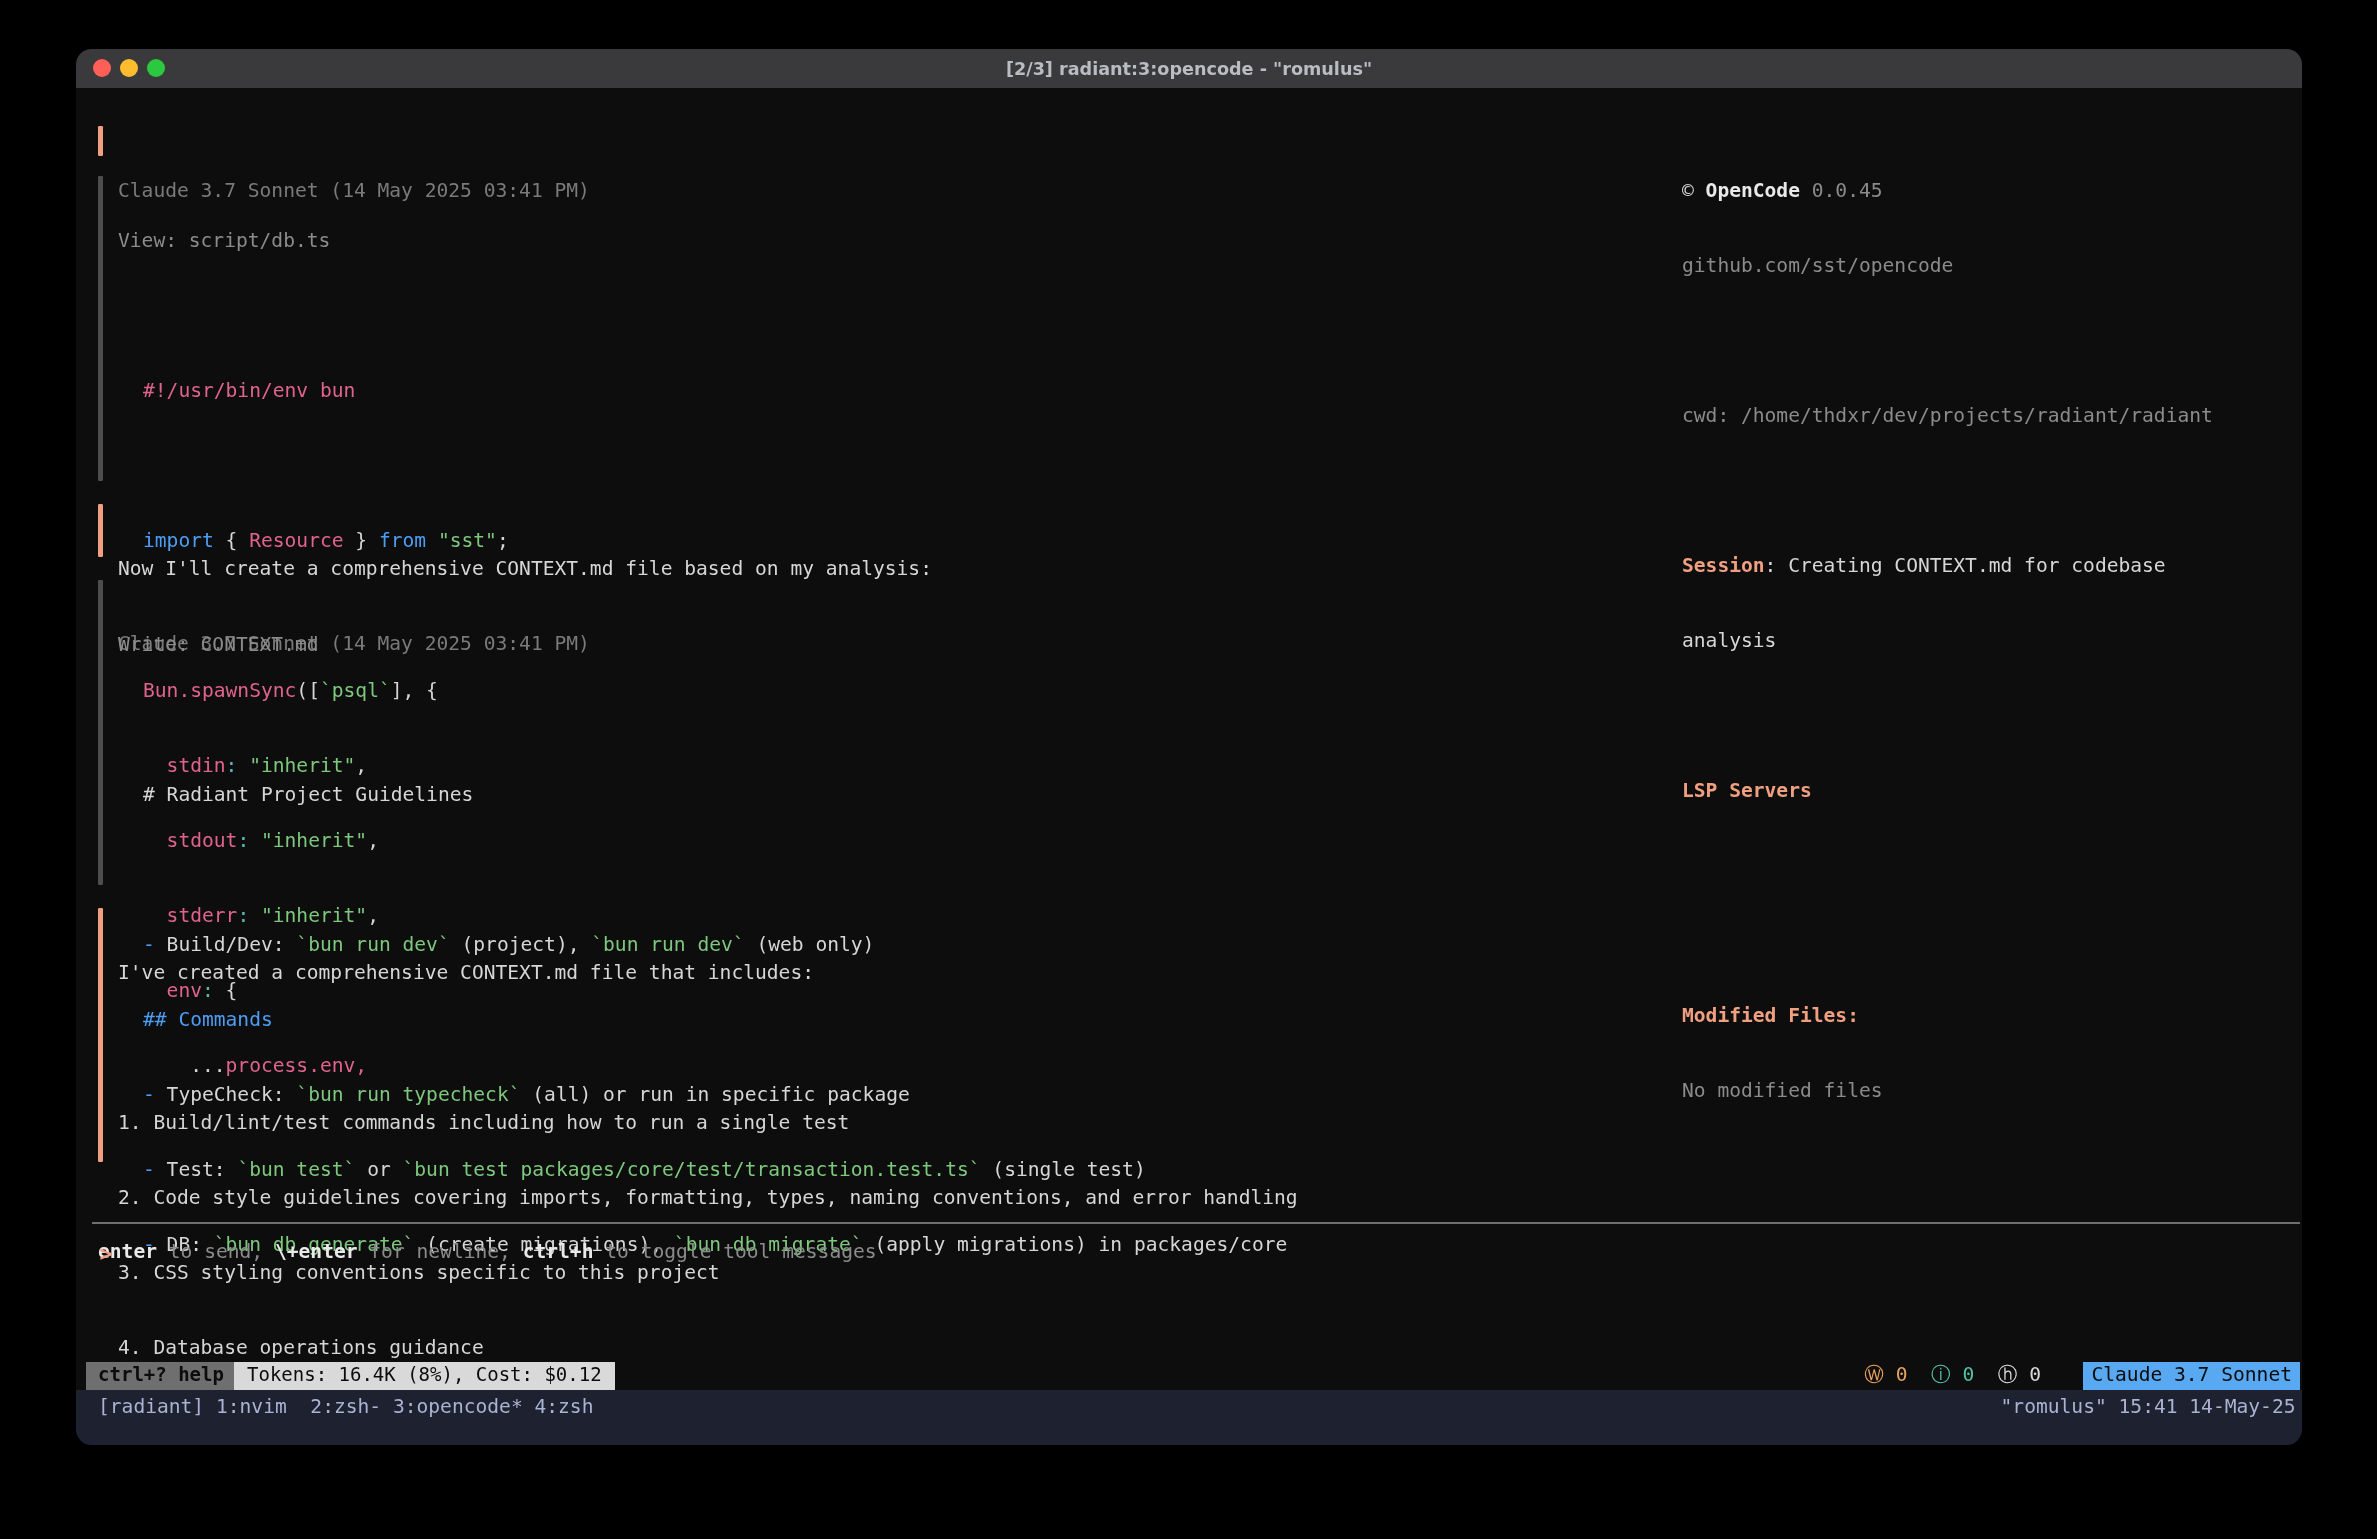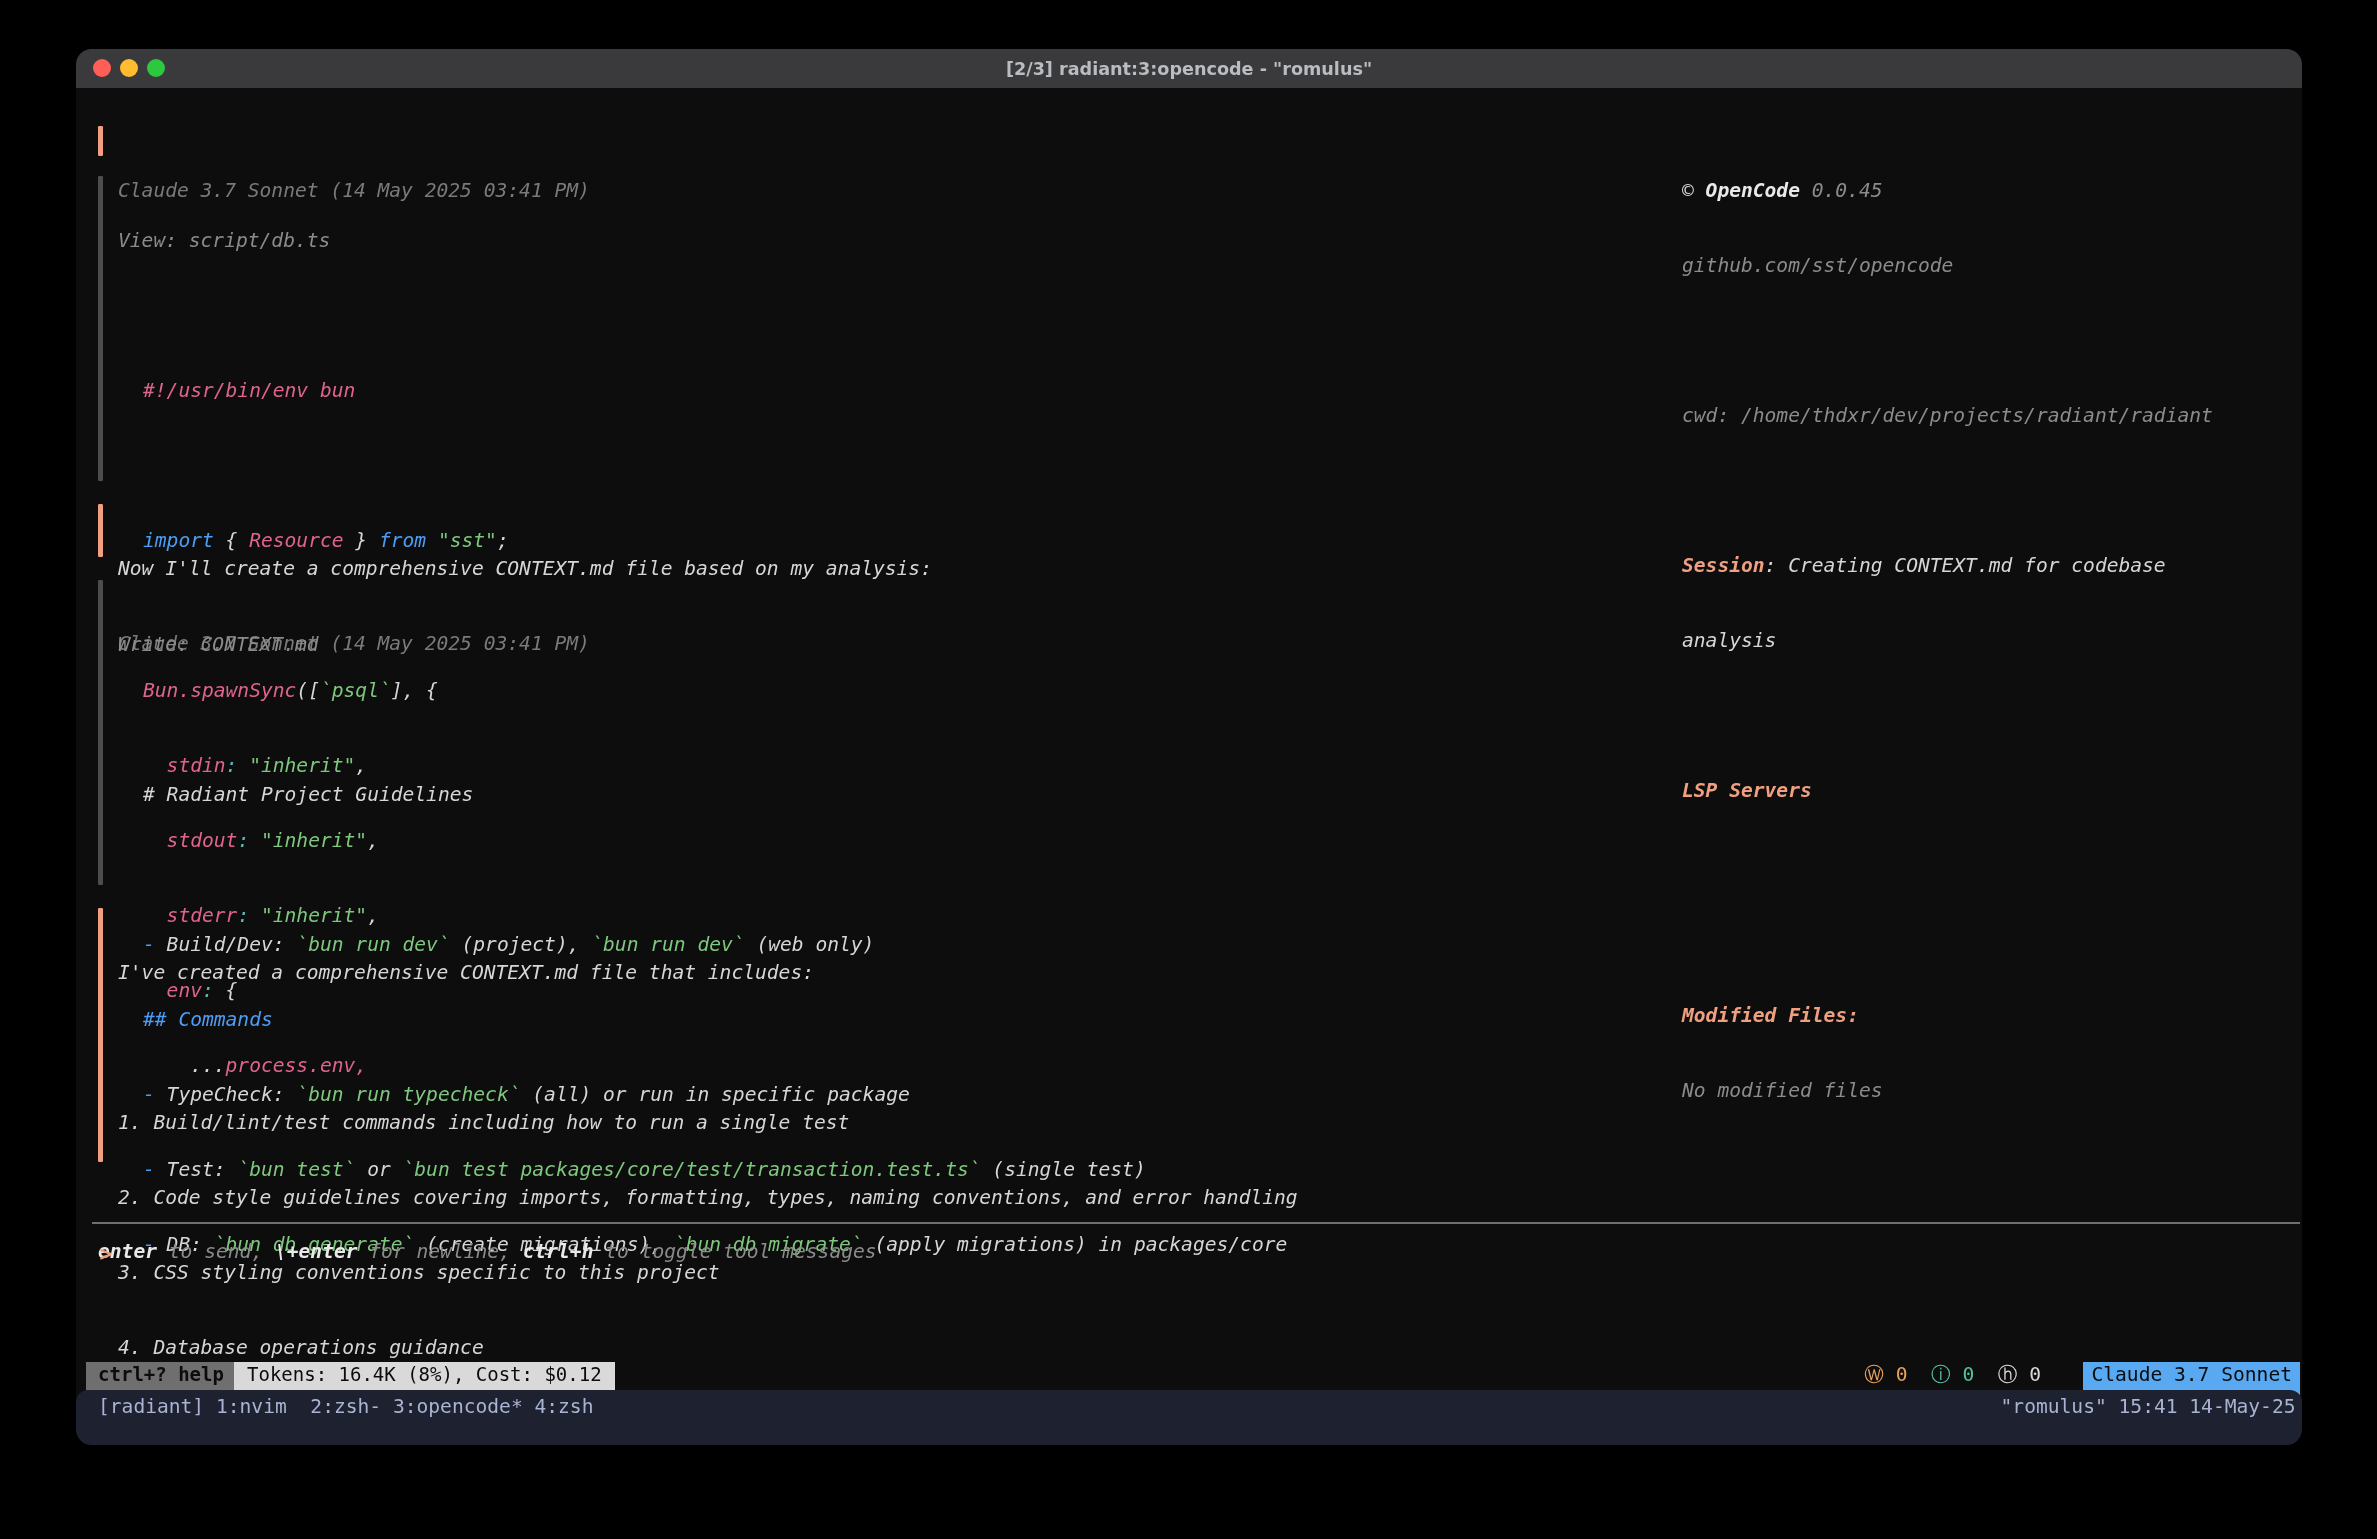--- a/index.html
+++ b/index.html
@@ -17,21 +17,21 @@
           background:var(--term-bg);border-radius:15.7px;overflow:hidden;
           box-shadow:0 19.6px 59px rgba(0,0,0,.9);}
   .titlebar{position:absolute;left:0;top:0;right:0;height:39px;background:var(--titlebarBg);
             display:flex;align-items:center;justify-content:center;}
   .traffic{position:absolute;left:17px;top:10.4px;display:flex;gap:9px;}
   .light{width:18px;height:18px;border-radius:50%;}
   .light.red{background:var(--tlRed);} .light.yellow{background:var(--tlYellow);} .light.green{background:var(--tlGreen);}
   .title{font-family:"DejaVu Sans",sans-serif;font-size:17.6px;font-weight:bold;color:var(--titleFg);}
 
   .block{position:absolute;font-size:19.6px;line-height:25px;white-space:pre;color:var(--fg);}
-  .block > div{height:25px;font-style:italic;}
+  .block > div{height:25px;}
   .bar{position:absolute;width:4.6px;border-radius:1.3px;}
   .bar.orange{background:var(--accent);} .bar.gray{background:var(--barGray);}
   .ind{padding-left:25px;}
 
   .c-w{color:var(--fg);} .c-bw{color:#e9e9e9;font-weight:bold;}
   .c-g{color:var(--gray);} .c-dg{color:var(--dim);}
   .c-b{color:var(--blue);} .c-p{color:var(--pink);} .c-gr{color:var(--green);} .c-c{color:var(--cyan);} .c-ob{color:var(--accent);font-weight:bold;}
 
   .sep{position:absolute;left:15.7px;top:1173px;width:2208px;height:2px;background:var(--sep);}
   .prompt{position:absolute;left:23.5px;top:1193px;font-size:21px;line-height:25.4px;
@@ -40,21 +40,21 @@
   .badge{position:absolute;top:1313px;height:43px;line-height:25.4px;font-size:19px;
          color:#0c0c0c;white-space:pre;}
   .badge.help{left:10.4px;background:var(--helpBg);font-weight:bold;padding:0 11.7px;}
   .badge.tokens{left:158px;background:var(--tokensBg);padding:0 13px;}
   .counts{position:absolute;top:1313px;right:261px;height:25.4px;line-height:25.4px;
           font-size:19.6px;white-space:pre;text-align:center;}
   .counts .icon{font-family:"DejaVu Sans",sans-serif;}
   .cnt-o{color:var(--statusOrange);} .cnt-t{color:var(--statusTeal);} .cnt-w{color:#d8d8d8;}
   .badge.model{right:2px;left:auto;background:var(--badgeBlue);padding:0 8px;font-size:19.6px;}
 
-  .tmux{position:absolute;left:0;right:0;bottom:0;height:55px;background:var(--tmuxBg);border-radius:12px;}
+  .tmux{position:absolute;left:0;right:0;bottom:0;height:55px;background:var(--tmuxBg);}
   .tmux .left{position:absolute;left:22px;top:3.9px;font-size:19.6px;line-height:25.4px;
               color:var(--tmuxFg);white-space:pre;}
   .tmux .right{position:absolute;right:6.5px;top:3.9px;font-size:19.6px;line-height:25.4px;
                color:var(--tmuxFg);white-space:pre;}
 </style>
 </head>
 <body>
 
 <div class="window">
 

